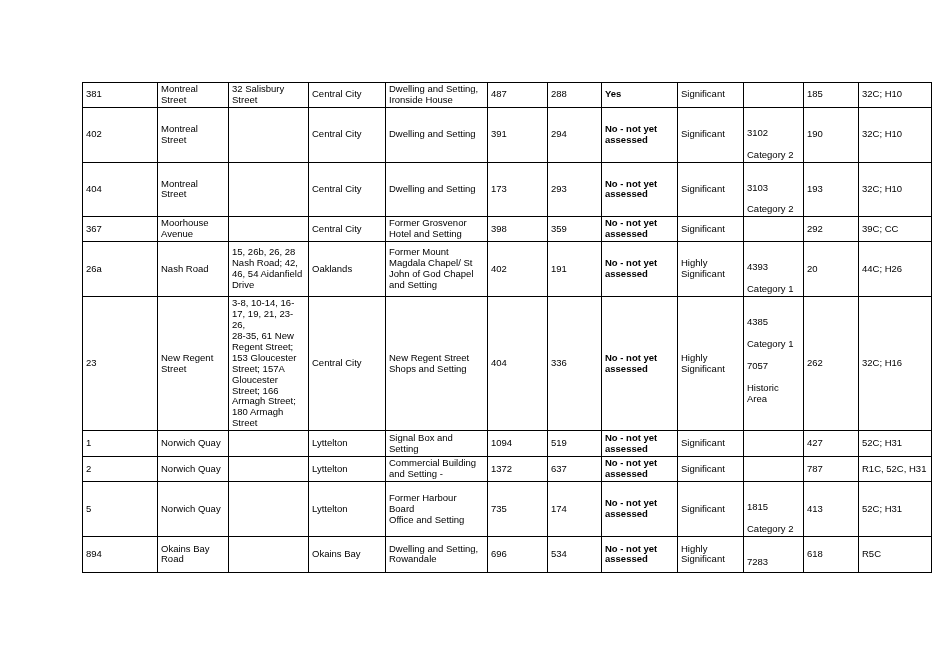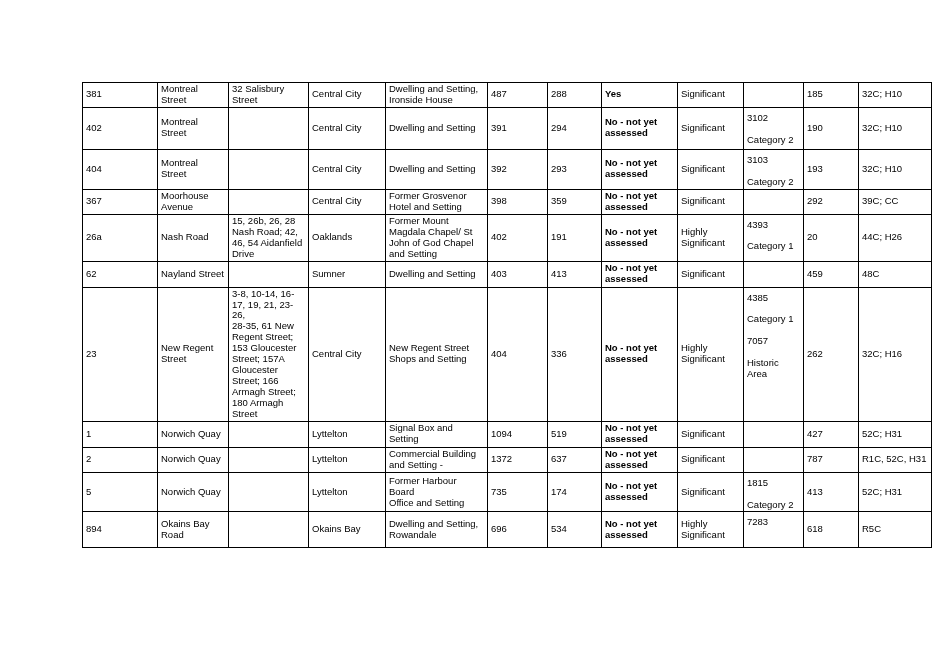--- a/index.html
+++ b/index.html
@@ -33,21 +33,21 @@
     line-height: 1.15;
     color: #000000;
     overflow: hidden;
     word-wrap: break-word;
   }
   table.schedule td.assess {
     font-weight: bold;
   }
   table.schedule td.listing {
     vertical-align: top;
-    padding-top: 5px;
+    padding-top: 20px;
   }
 </style>
 </head>
 <body>
 
 <div class="page">
   <table class="schedule">
     <colgroup>
         <col style="width: 75px;">
         <col style="width: 71px;">
@@ -98,21 +98,21 @@
           <td>190</td>
           <td>32C; H10</td>
         </tr>
         <tr style="height: 37px;">
           <td>404</td>
           <td>Montreal
 Street</td>
           <td></td>
           <td>Central City</td>
           <td>Dwelling and Setting</td>
-          <td>392</td>
+          <td>173</td>
           <td>293</td>
           <td class="assess">No - not yet
 assessed</td>
           <td>Significant</td>
           <td class="listing">3103
 
 Category 2</td>
           <td>193</td>
           <td>32C; H10</td>
         </tr>
@@ -150,35 +150,20 @@
           <td class="assess">No - not yet
 assessed</td>
           <td>Highly
 Significant</td>
           <td class="listing">4393
 
 Category 1</td>
           <td>20</td>
           <td>44C; H26</td>
         </tr>
-        <tr style="height: 26px;">
-          <td>62</td>
-          <td>Nayland Street</td>
-          <td></td>
-          <td>Sumner</td>
-          <td>Dwelling and Setting</td>
-          <td>403</td>
-          <td>413</td>
-          <td class="assess">No - not yet
-assessed</td>
-          <td>Significant</td>
-          <td class="listing"></td>
-          <td>459</td>
-          <td>48C</td>
-        </tr>
         <tr style="height: 127px;">
           <td>23</td>
           <td>New Regent
 Street</td>
           <td>3-8, 10-14, 16-
 17, 19, 21, 23-26,
 28-35, 61 New
 Regent Street;
 153 Gloucester
 Street; 157A

